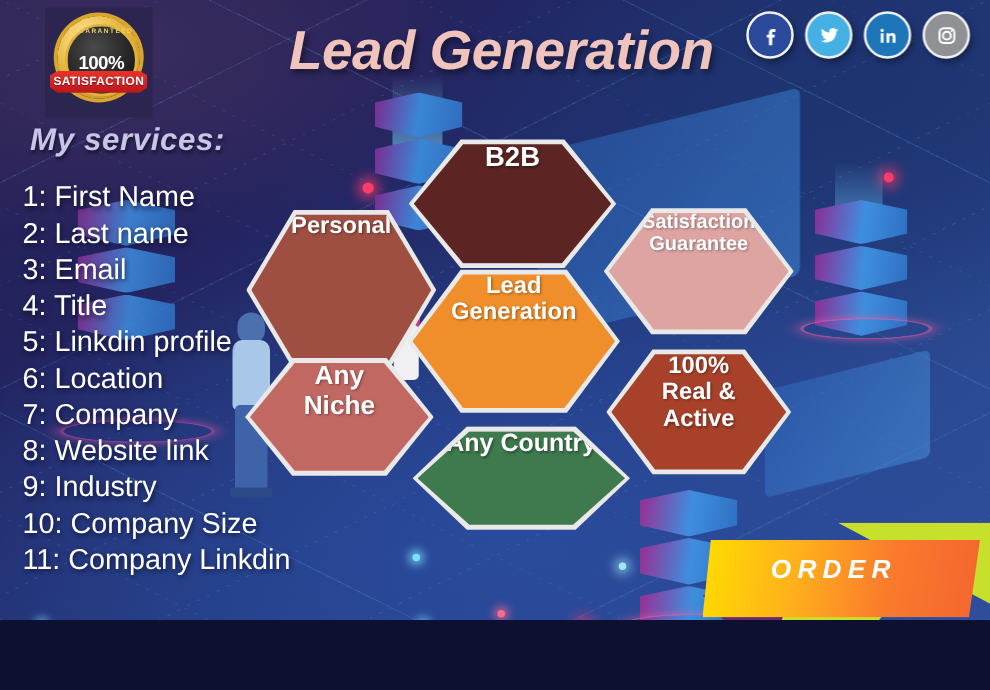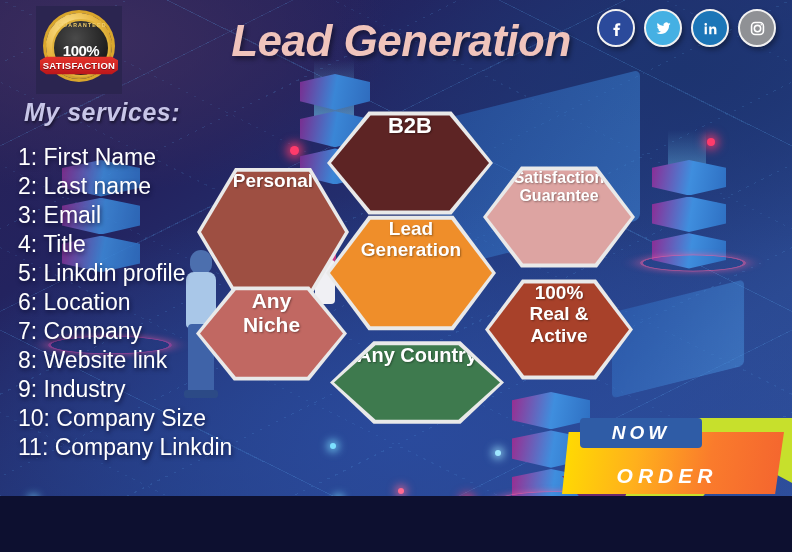--- a/index.html
+++ b/index.html
@@ -113,21 +113,21 @@
   .bn-lime2{position:absolute;left:40px;top:58px;width:118px;height:76px;background:#c7e02c;
     clip-path:polygon(0% 0%,100% 0%,46% 100%);}
   .bn-purple{position:absolute;left:0px;top:58px;width:70px;height:60px;background:#6c2a6e;
     clip-path:polygon(0% 0%,100% 0%,72% 100%);}
   .bn-main{position:absolute;left:0px;top:14px;width:222px;height:62px;
     background:linear-gradient(100deg,#ffdd00 0%,#ffb01c 34%,#fa7b2c 66%,#f4642f 100%);
     clip-path:polygon(3% 0%,100% 0%,96% 100%,0% 100%);}
   .bn-tab{position:absolute;left:18px;top:0px;width:122px;height:30px;background:#2f5ca6;
     border-radius:4px;display:flex;align-items:center;justify-content:center;}
   .bn-now{font-size:19px;font-weight:700;font-style:italic;color:#fff;letter-spacing:4px;}
-  .bn-order{position:absolute;left:10px;top:46px;width:190px;text-align:center;
+  .bn-order{position:absolute;left:10px;top:26px;width:190px;text-align:center;
     font-size:21px;font-weight:700;font-style:italic;color:#fff;letter-spacing:5px;}
 
   
   .person{position:absolute;pointer-events:none;}
 </style>
 </head>
 <body>
 
 <div id="canvas">
 
@@ -290,19 +290,16 @@
     <div class="face" style="background:#3e7a4e;">
       <span class="lbl" style="font-size:20px;">Any Country</span>
     </div>
   </div>
 
   <div class="banner">
     <div class="bn-lime1"></div>
     <div class="bn-lime2"></div>
     <div class="bn-purple"></div>
     <div class="bn-main"></div>
-    <div class="bn-tab">
-      <span class="bn-now">NOW</span>
-    </div>
     <div class="bn-order">ORDER</div>
   </div>
 
 </div>
 
 </body></html>

